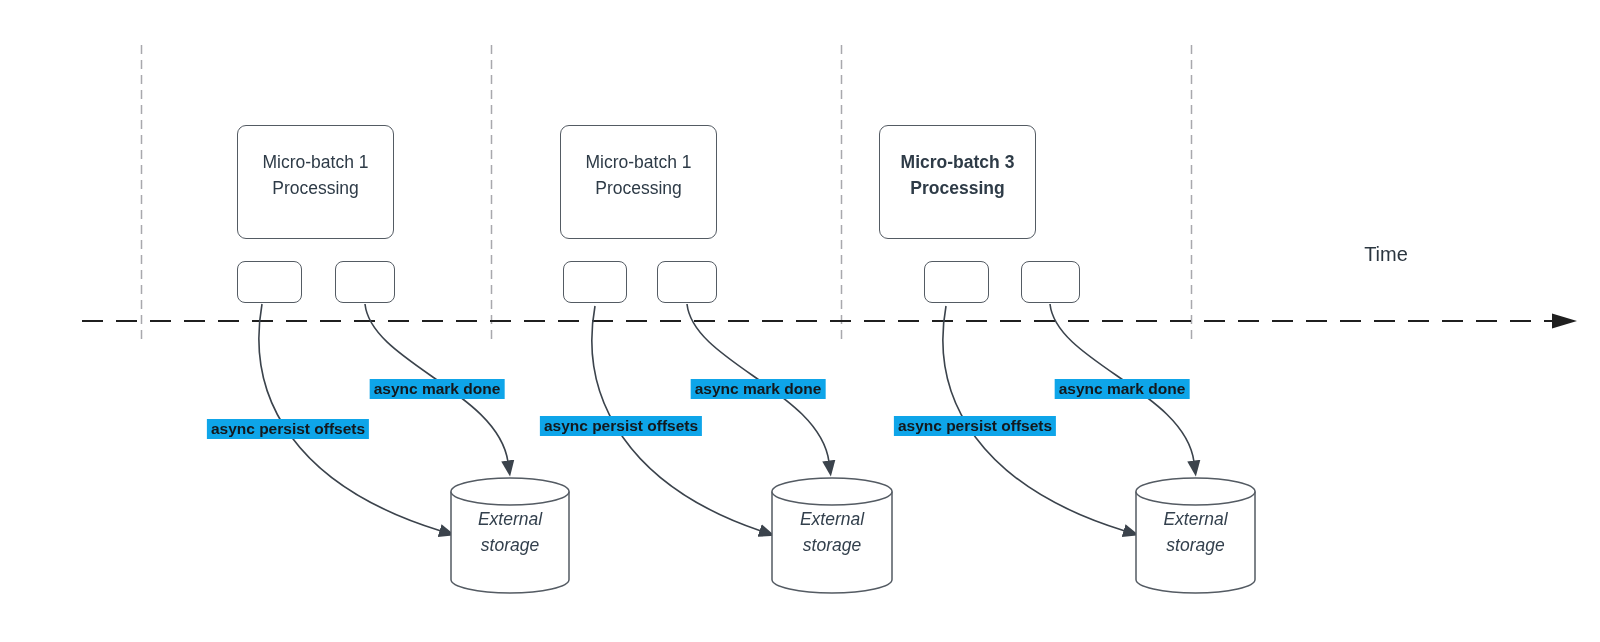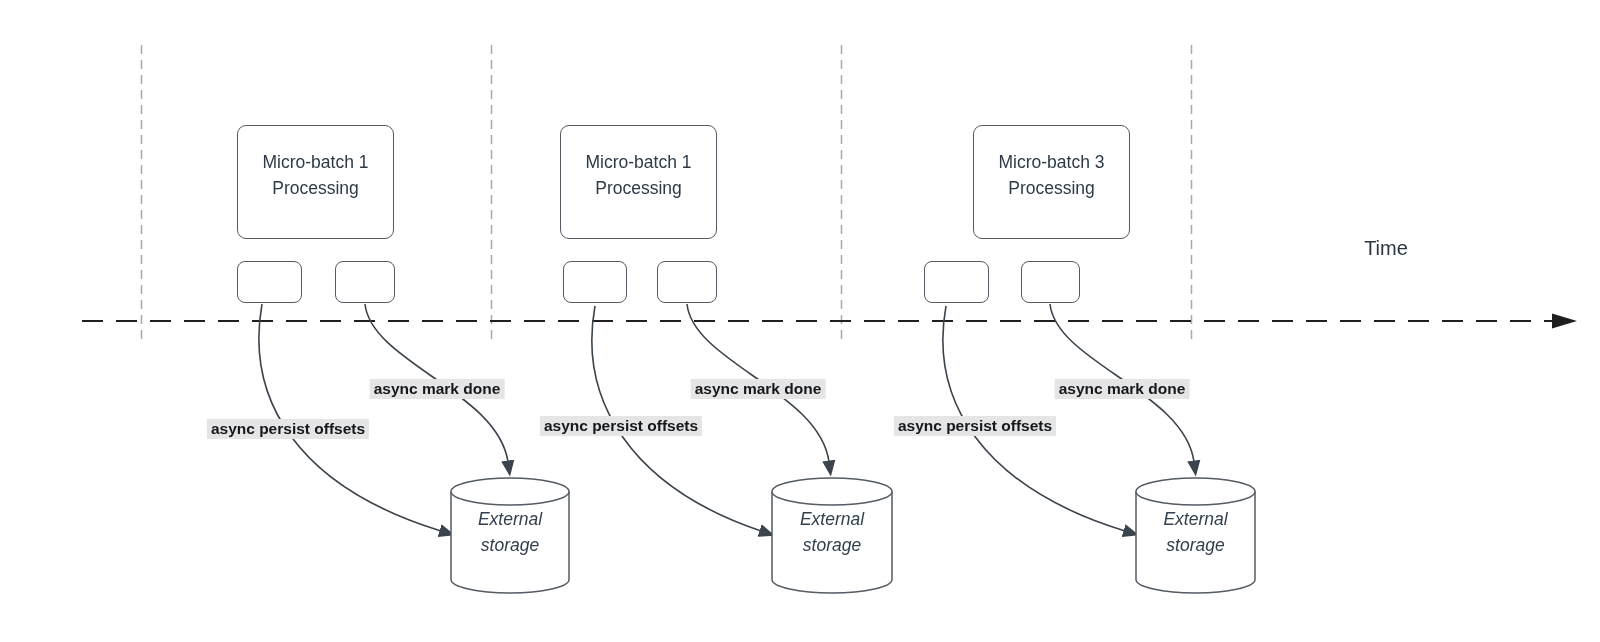--- a/index.html
+++ b/index.html
@@ -19,24 +19,24 @@
     position:absolute;height:42px;background:#fff;
     border:1.5px solid #545b63;border-radius:8px;box-sizing:border-box;
   }
   .cyl-label{
     position:absolute;display:flex;flex-direction:column;align-items:center;justify-content:center;
     font-size:17.5px;line-height:26px;color:#33404d;text-align:center;font-style:italic;
   }
   .flow-label{
     position:absolute;transform:translate(-50%,-50%);
     font-size:15.5px;font-weight:bold;color:#14181c;
-    background:#e5e5e5;padding:1px 4px;white-space:nowrap;
+    background:#0ea5e9;padding:1px 4px;white-space:nowrap;
   }
   .time-label{
-    position:absolute;left:1340px;top:237px;width:92px;text-align:center;
+    position:absolute;left:1340px;top:243px;width:92px;text-align:center;
     font-size:20px;color:#2b3640;
   }
 </style>
 </head>
 <body>
 
 <div class="canvas">
 
   <svg width="1600" height="642" viewBox="0 0 1600 642">
     <defs>
@@ -97,21 +97,21 @@
   </div>
   <div class="smallbox" style="left:563px;top:261px;width:64px;"></div>
   <div class="smallbox" style="left:657px;top:261px;width:60px;"></div>
   <div class="flow-label" style="left:621px;top:426px;">async persist offsets</div>
   <div class="flow-label" style="left:758px;top:389px;">async mark done</div>
   <div class="cyl-label" style="left:779px;top:486px;width:106px;height:92px;">
     <span>External</span>
     <span>storage</span>
   </div>
 
-  <div class="bigbox" style="left:973px;top:125px;">
+  <div class="bigbox" style="left:879px;top:125px;font-weight:bold;">
     <span>Micro-batch 3</span>
     <span>Processing</span>
   </div>
   <div class="smallbox" style="left:924px;top:261px;width:65px;"></div>
   <div class="smallbox" style="left:1021px;top:261px;width:59px;"></div>
   <div class="flow-label" style="left:975px;top:426px;">async persist offsets</div>
   <div class="flow-label" style="left:1122px;top:389px;">async mark done</div>
   <div class="cyl-label" style="left:1142px;top:486px;width:107px;height:92px;">
     <span>External</span>
     <span>storage</span>

